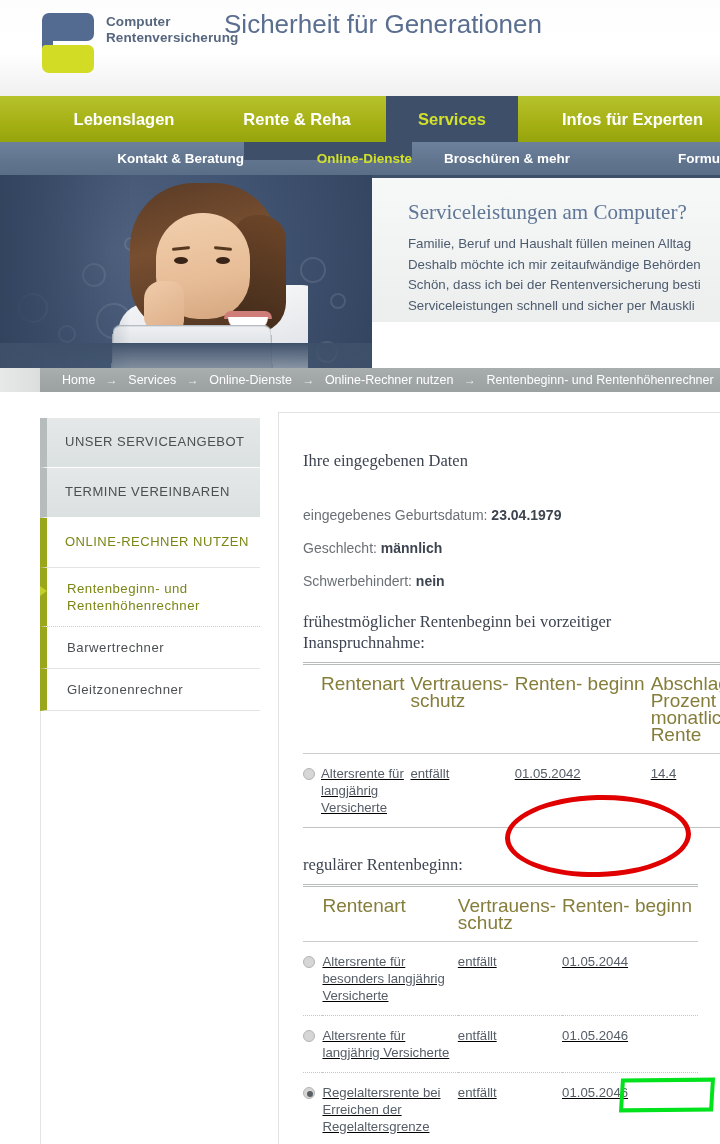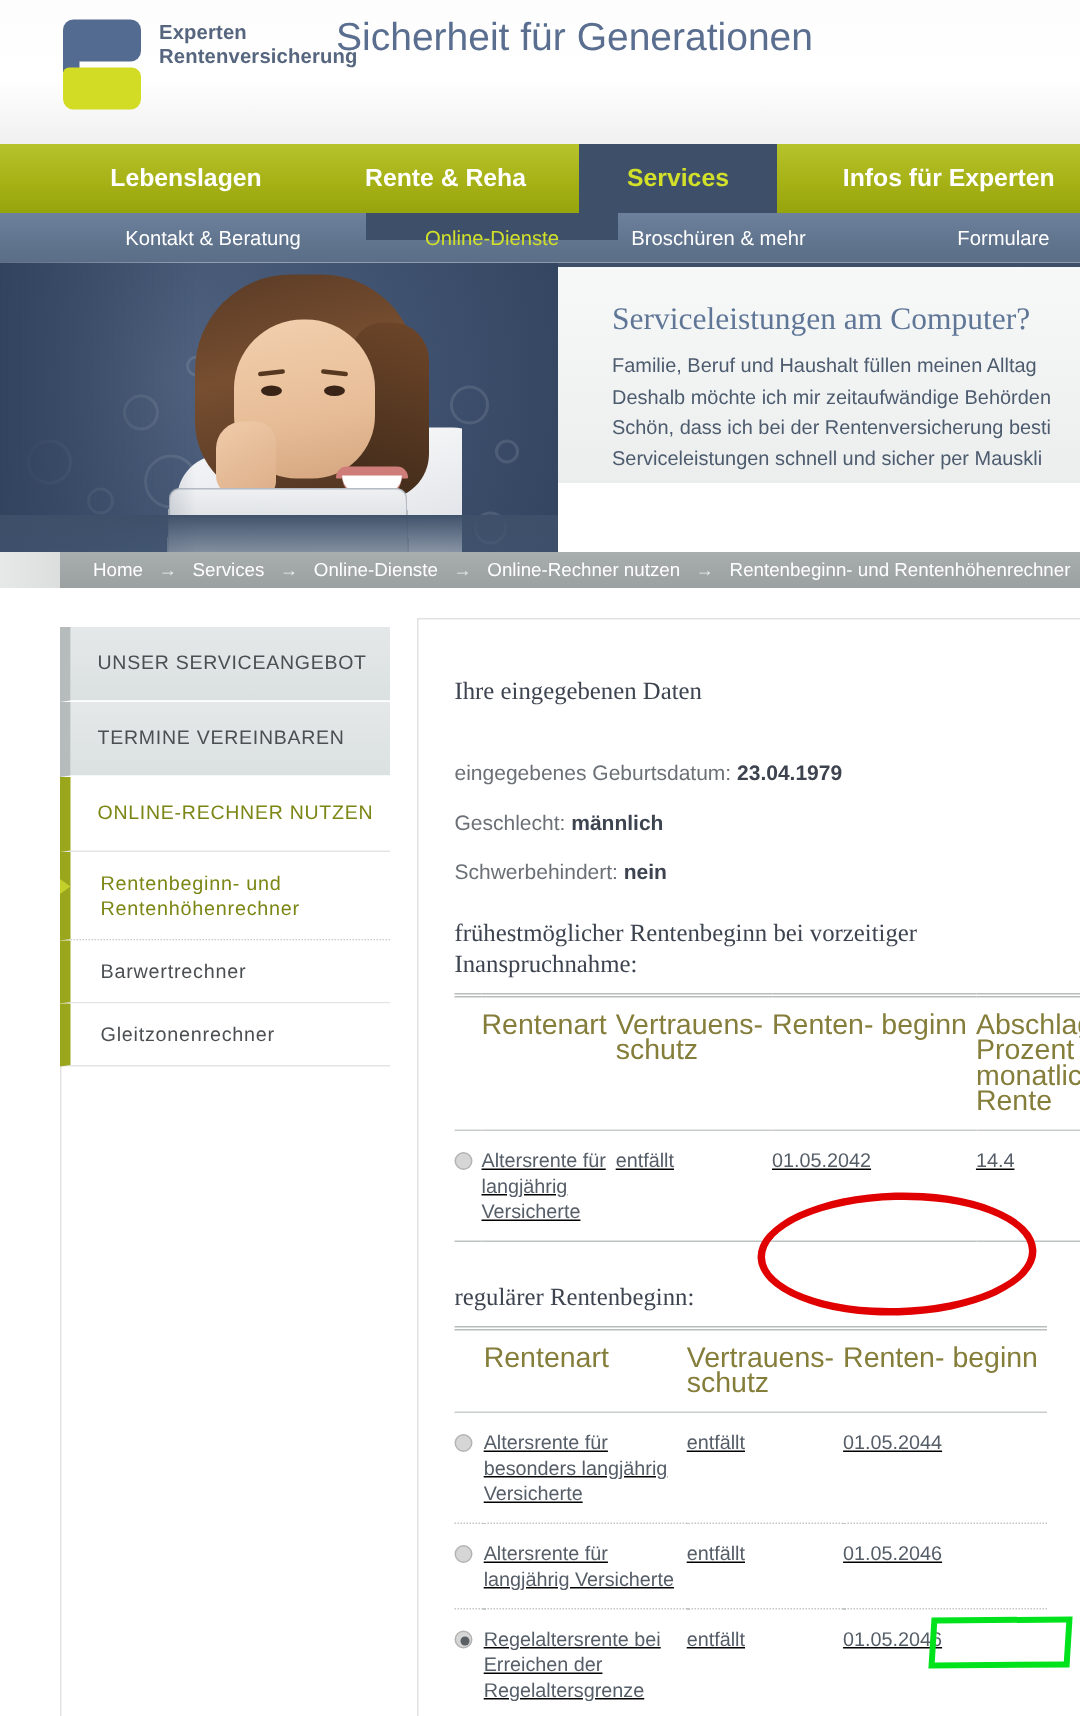--- a/index.html
+++ b/index.html
@@ -55,22 +55,22 @@
     background: #3e5069; color: #d2e02a;
   }
 
   
   .subnav {
     position: absolute; left: 0; top: 142px; width: 720px; height: 33px;
     background: linear-gradient(to bottom, #6d819d 0%, #61758f 55%, #5a6e88 100%);
   }
   .subnav .item {
     position: absolute; top: 0; height: 18px; line-height: 33px;
-    color: #ffffff; font-size: 13.5px; font-weight: normal;
-    text-align: center; white-space: nowrap;
+    color: #ffffff; font-size: 13.5px; font-weight: bold;
+    text-align: right; white-space: nowrap;
   }
   .subnav .item.active { background: #3e5069; color: #d2e02a; }
 
   
   .hero { position: absolute; left: 0; top: 175px; width: 720px; height: 193px; overflow: hidden; }
   .hero-left {
     position: absolute; left: 0; top: 0; width: 372px; height: 193px;
     background: radial-gradient(circle at 30% 40%, #50627f 0%, #3f5270 55%, #33445f 100%);
     overflow: hidden;
   }
@@ -275,21 +275,21 @@
 
 <div id="page">
 
   <div class="brandbar">
     <div class="logo">
       <div class="logo-blue"></div>
       <div class="logo-tail"></div>
       <div class="logo-green"></div>
     </div>
     <div class="brandname">
-      <div>Experten</div>
+      <div>Computer</div>
       <div>Rentenversicherung</div>
     </div>
     <div class="claim">Sicherheit für Generationen</div>
   </div>
 
   <div class="mainnav">
     <div class="item" style="left:40px;width:168px">Lebenslagen</div>
     <div class="item" style="left:208px;width:178px">Rente &amp; Reha</div>
     <div class="item active" style="left:386px;width:132px">Services</div>
     <div class="item" style="left:518px;width:229px">Infos für Experten</div>

